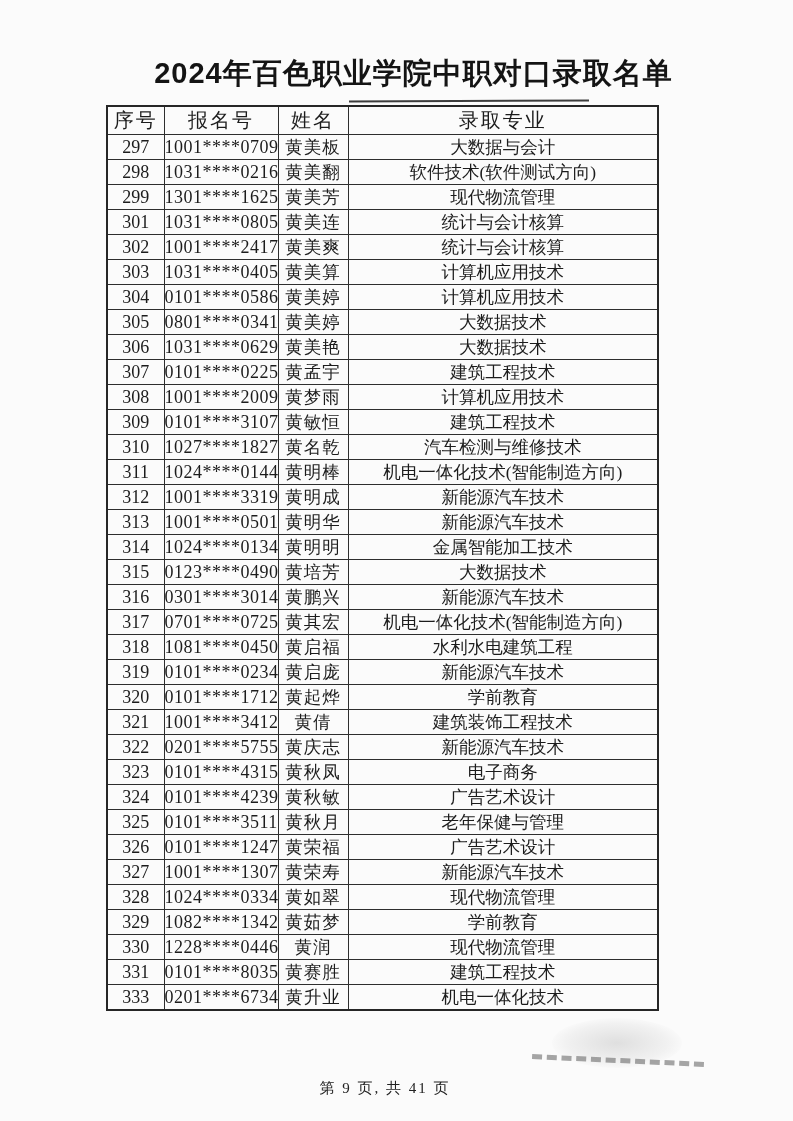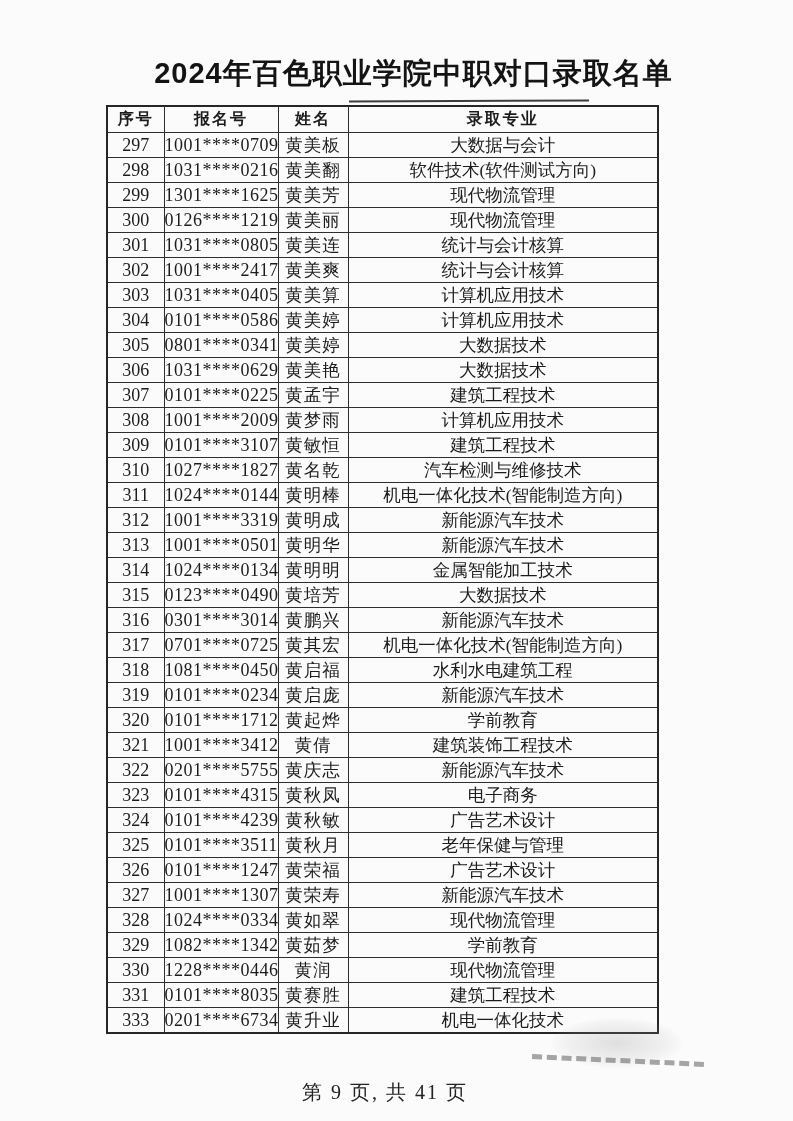--- a/index.html
+++ b/index.html
@@ -37,36 +37,36 @@
   .admission-table th,.admission-table td{
     border:1.5px solid #2e2e2e;
     padding:0;
     text-align:center;
     vertical-align:middle;
     overflow:hidden;
     white-space:nowrap;
   }
   .admission-table th{
     height:25px;
-    font-weight:bold;
-    font-size:16px;
+    font-weight:normal;
+    font-size:20px;
     letter-spacing:2px;
   }
   .admission-table td{
     height:22.2px;
     font-size:17.5px;
   }
   .admission-table td:nth-child(1){font-size:18px;margin-left:32px;}
   .admission-table td:nth-child(2){font-size:18px;letter-spacing:.5px;text-align:center;}
   .admission-table td:nth-child(3){letter-spacing:1px;margin-left:36px;}
   .page-footer{
     position:absolute;
     top:1079px;left:0;width:770px;
     text-align:center;
-    font-size:20px;
+    font-size:15px;
     letter-spacing:2px;
     color:#222;
   }
   
   .artifact-topline{
     position:absolute;
     left:349px;top:100px;width:240px;height:2px;
     background:#3d3d3d;
     transform:rotate(-0.2deg);
   }
@@ -120,26 +120,20 @@
           <td>黄美翻</td>
           <td>软件技术(软件测试方向)</td>
         </tr>
         <tr>
           <td>299</td>
           <td>1301****1625</td>
           <td>黄美芳</td>
           <td>现代物流管理</td>
         </tr>
         <tr>
-          <td>300</td>
-          <td>0126****1219</td>
-          <td>黄美丽</td>
-          <td>现代物流管理</td>
-        </tr>
-        <tr>
           <td>301</td>
           <td>1031****0805</td>
           <td>黄美连</td>
           <td>统计与会计核算</td>
         </tr>
         <tr>
           <td>302</td>
           <td>1001****2417</td>
           <td>黄美爽</td>
           <td>统计与会计核算</td>

